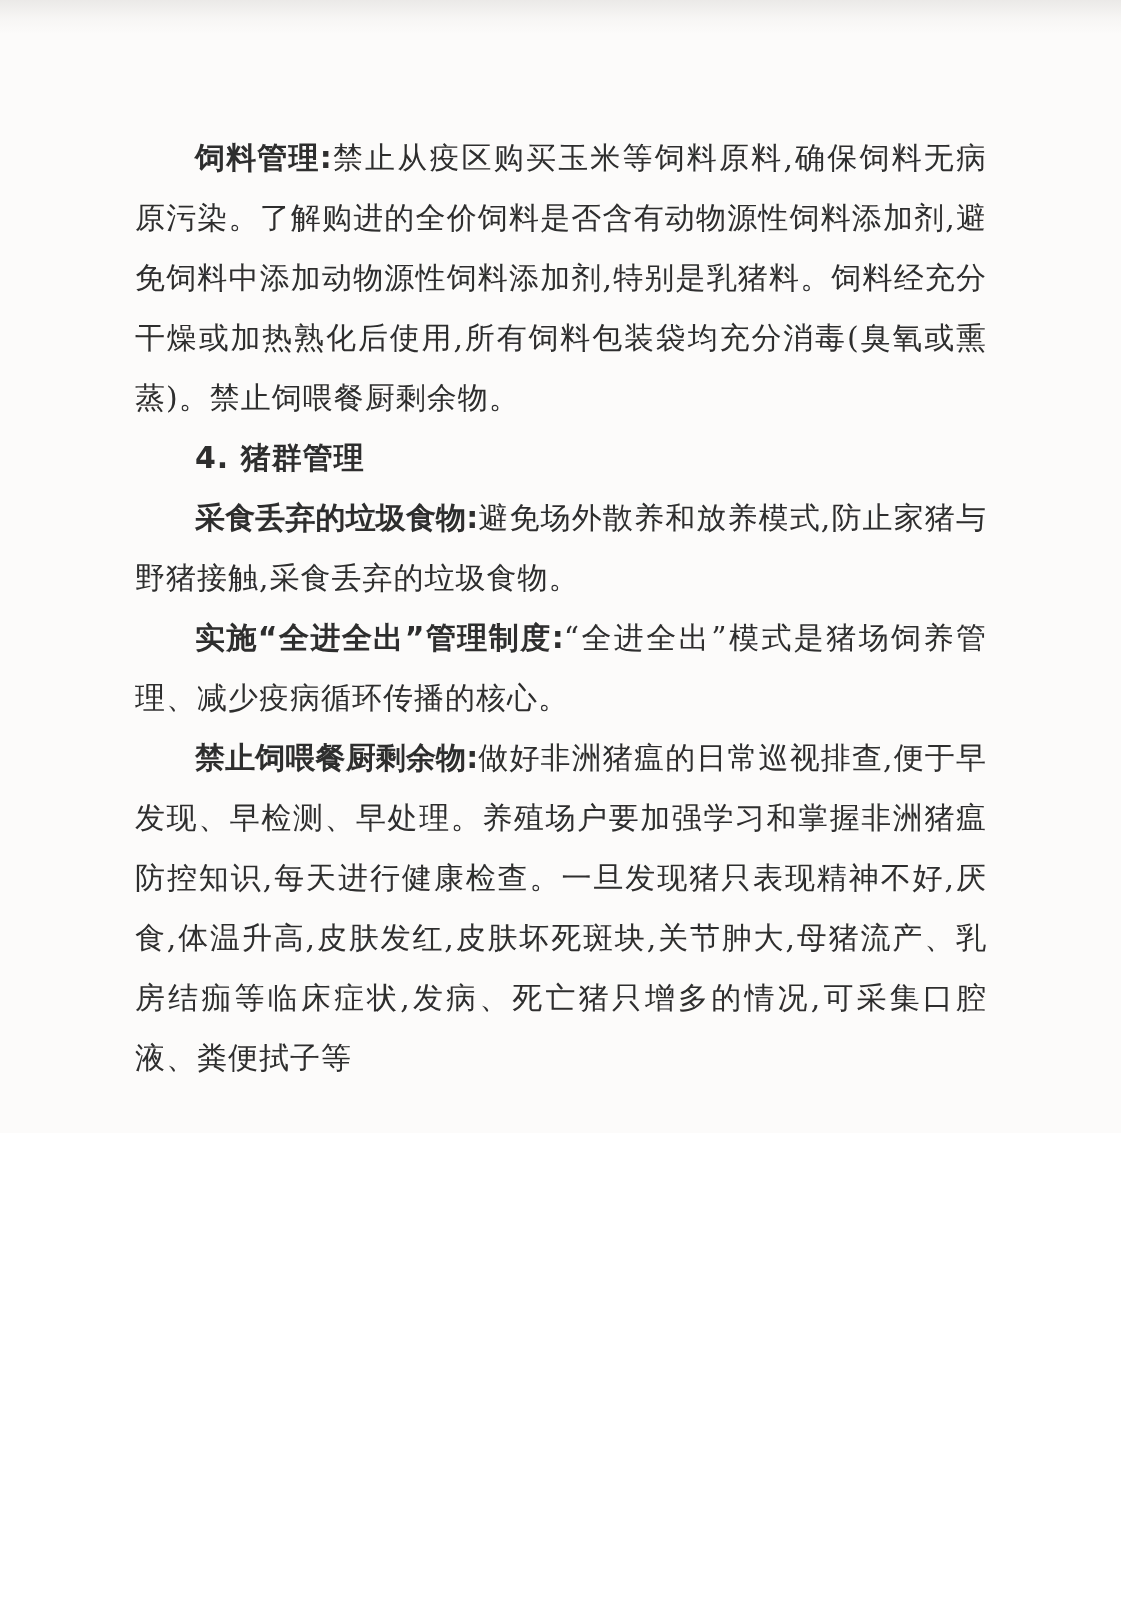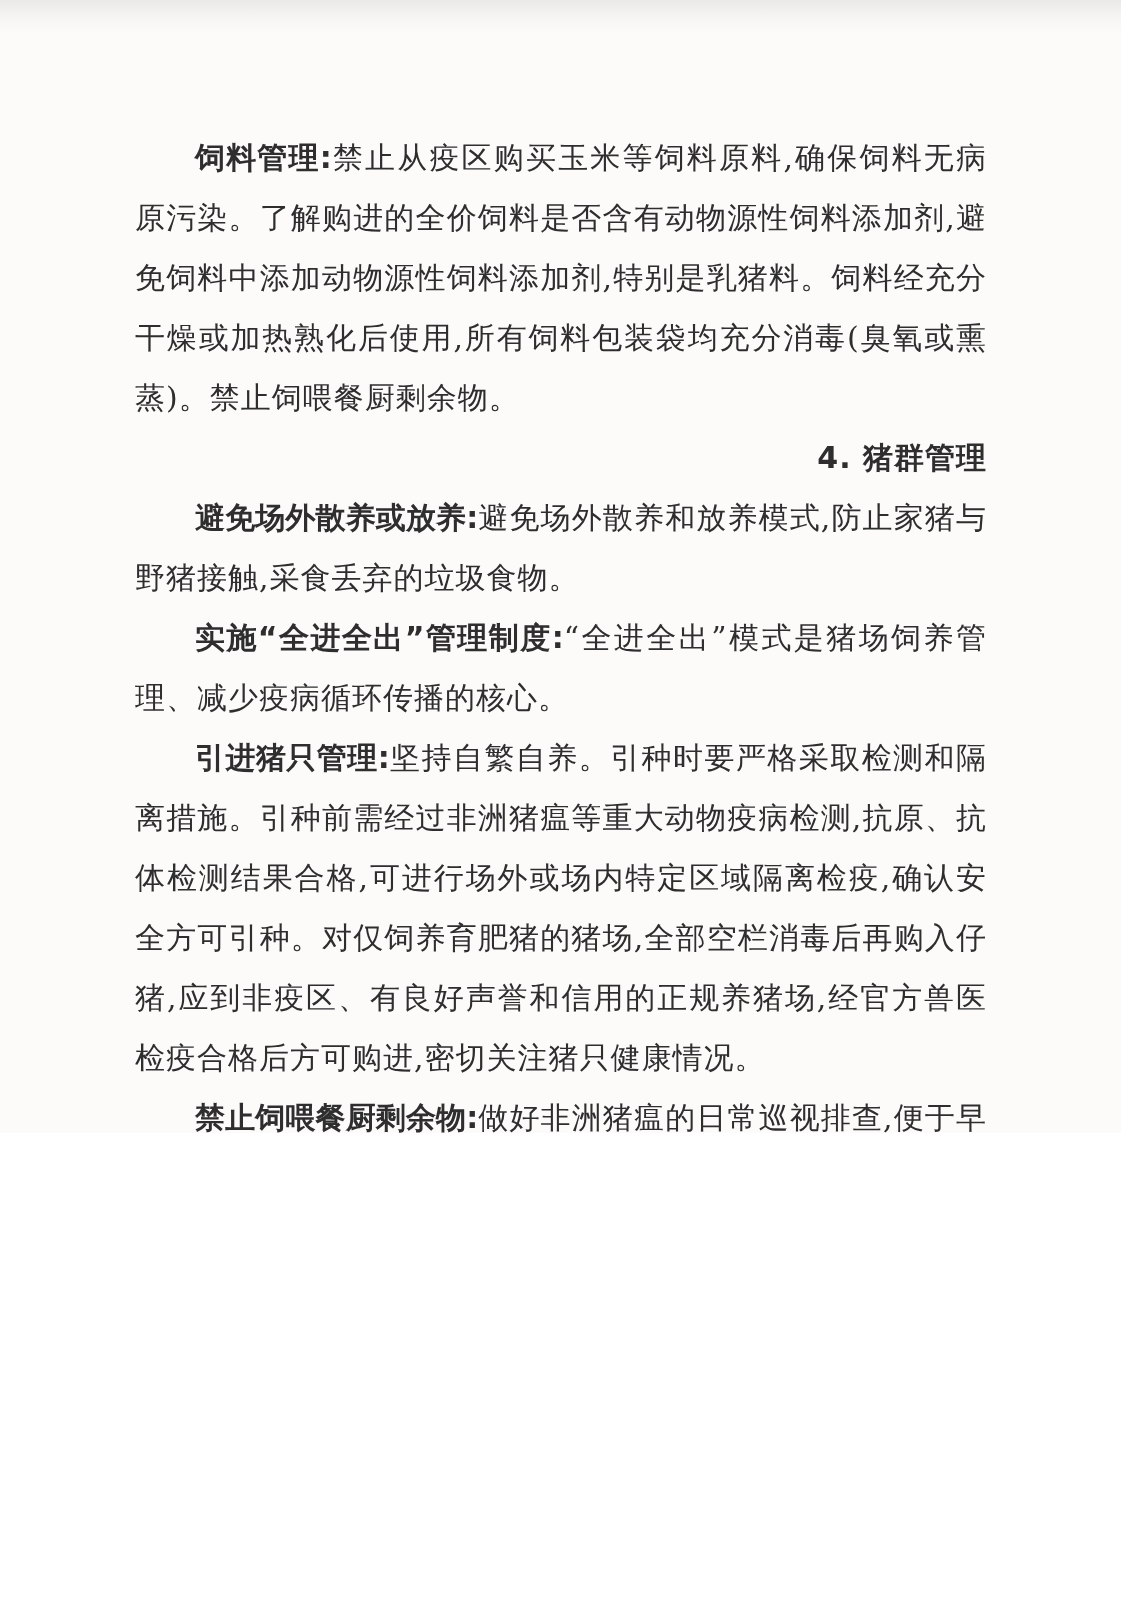--- a/index.html
+++ b/index.html
@@ -46,21 +46,20 @@
     letter-spacing: 0px;
   }
   .heading {
     margin: 0;
     font-size: 30px;
     line-height: 60px;
     text-indent: 2em;
     font-weight: 700;
     font-family: "DejaVu Sans", "Liberation Sans", sans-serif;
     letter-spacing: 1px;
-    text-align: right;
   }
   .page-number {
     position: absolute;
     left: 148px;
     top: 1372px;
     font-size: 28px;
     line-height: 40px;
     letter-spacing: 6px;
     color: #8b5cf6;
     font-family: Liberation Mono, monospace;
@@ -71,24 +70,23 @@
 
 <div class="page">
   <div class="scan-noise-top"></div>
 
   <div class="body-text">
 
     <p class="para"><span class="lead">饲料管理:</span><span>禁止从疫区购买玉米等饲料原料,确保饲料无病原污染。了解购进的全价饲料是否含有动物源性饲料添加剂,避免饲料中添加动物源性饲料添加剂,特别是乳猪料。饲料经充分干燥或加热熟化后使用,所有饲料包装袋均充分消毒(臭氧或熏蒸)。禁止饲喂餐厨剩余物。</span></p>
 
     <p class="heading">4. 猪群管理</p>
 
-    <p class="para"><span class="lead">避免场外散养或放养:</span><span>避免场外散养和放养模式,防止家猪与野猪接触,采食丢弃的垃圾食物。</span></p>
+    <p class="para"><span class="lead">采食丢弃的垃圾食物:</span><span>避免场外散养和放养模式,防止家猪与野猪接触,采食丢弃的垃圾食物。</span></p>
 
     <p class="para"><span class="lead">实施“全进全出”管理制度:</span><span>“全进全出”模式是猪场饲养管理、减少疫病循环传播的核心。</span></p>
 
-    <p class="para"><span class="lead">引进猪只管理:</span><span>坚持自繁自养。引种时要严格采取检测和隔离措施。引种前需经过非洲猪瘟等重大动物疫病检测,抗原、抗体检测结果合格,可进行场外或场内特定区域隔离检疫,确认安全方可引种。对仅饲养育肥猪的猪场,全部空栏消毒后再购入仔猪,应到非疫区、有良好声誉和信用的正规养猪场,经官方兽医检疫合格后方可购进,密切关注猪只健康情况。</span></p>
 
     <p class="para"><span class="lead">禁止饲喂餐厨剩余物:</span><span>做好非洲猪瘟的日常巡视排查,便于早发现、早检测、早处理。养殖场户要加强学习和掌握非洲猪瘟防控知识,每天进行健康检查。一旦发现猪只表现精神不好,厌食,体温升高,皮肤发红,皮肤坏死斑块,关节肿大,母猪流产、乳房结痂等临床症状,发病、死亡猪只增多的情况,可采集口腔液、粪便拭子等</span></p>
 
   </div>
 
   <div class="page-number">— 10 —</div>
 </div>
 
 </body></html>

